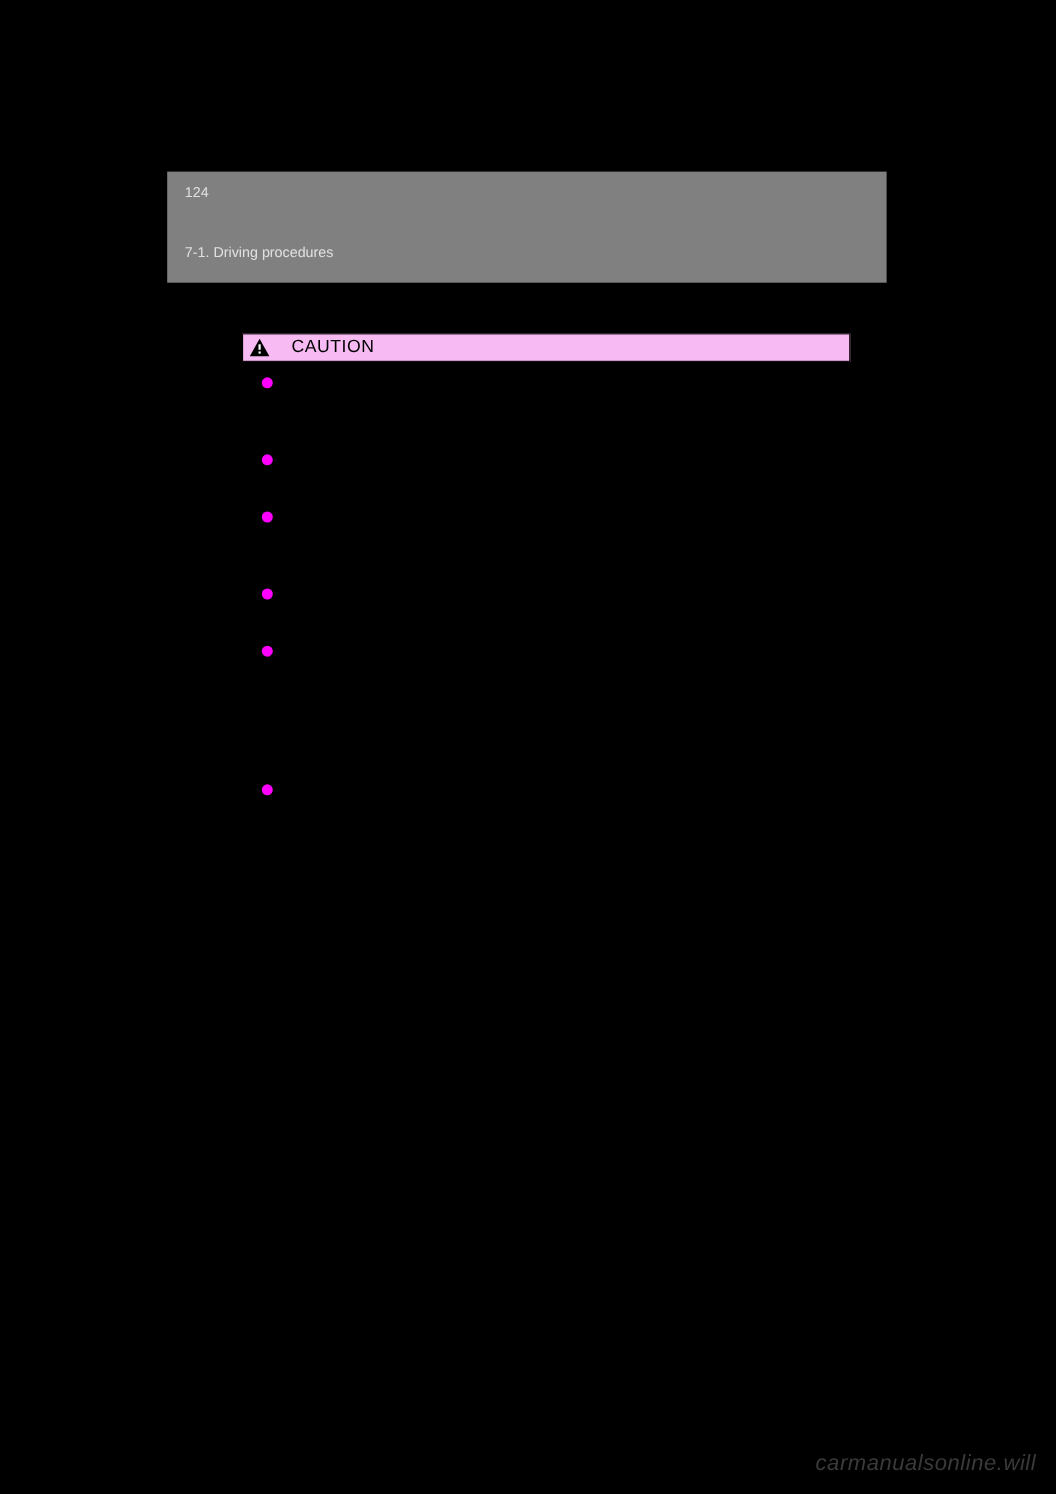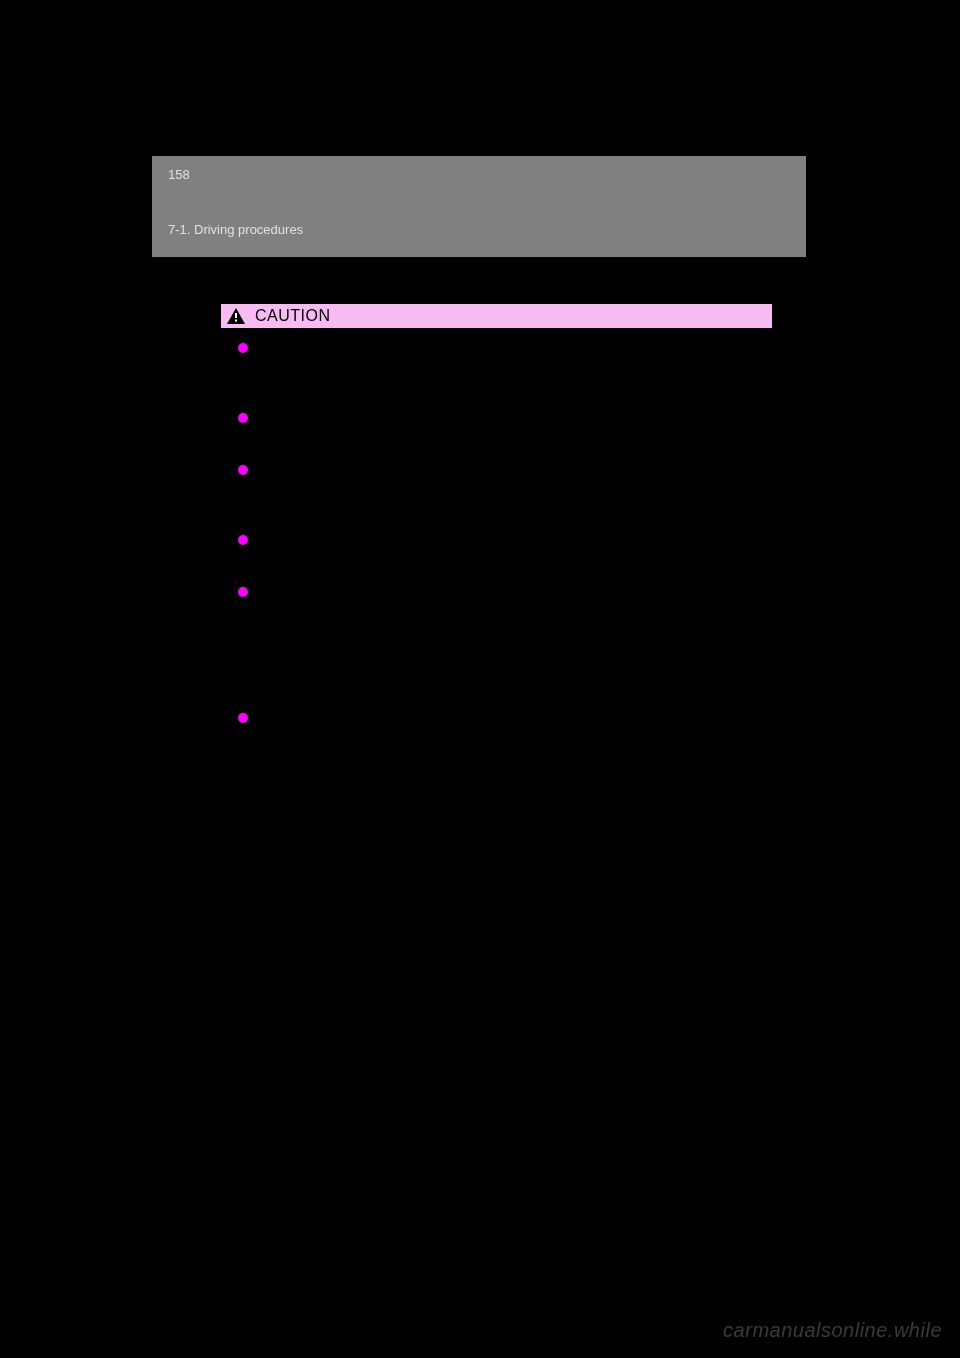--- a/index.html
+++ b/index.html
@@ -39,21 +39,21 @@
     top: 303px;
     width: 553px;
   }
   .caution-header {
     background: #f7baf2;
     border: 1px solid #000;
     height: 26px;
     display: flex;
     align-items: center;
     padding-left: 6px;
-    gap: 10px;
+    gap: 20px;
   }
   .caution-header svg { display: block; }
   .caution-title {
     font-size: 16px;
     color: #000;
     letter-spacing: 0.5px;
   }
   .caution-body {
     padding: 10px 14px 10px 18px;
   }
@@ -83,21 +83,21 @@
     color: #3a3a3a;
     font-size: 20px;
     font-style: italic;
     letter-spacing: 0.5px;
   }
 </style>
 </head>
 <body>
 
 <div class="header-bar"></div>
-<div class="page-num">158</div>
+<div class="page-num">124</div>
 <div class="section-label">7-1. Driving procedures</div>
 
 <div class="caution-box">
   <div class="caution-header">
     <svg width="18" height="16" viewBox="0 0 18 16">
       <polygon points="9,0 18,16 0,16" fill="#000"></polygon>
       <rect x="8" y="5" width="2" height="5" fill="#fff"></rect>
       <rect x="8" y="11.5" width="2" height="2" fill="#fff"></rect>
     </svg>
     <span class="caution-title">CAUTION</span>
@@ -123,13 +123,13 @@
       <div class="bullet"></div>
       <span class="item-text">Use engine braking (downshift) to maintain a safe speed when driving down a steep hill. Using the brakes continuously may cause the brakes to overheat and lose effectiveness.</span>
     </div>
     <div class="item" style="height:34px;">
       <div class="bullet"></div>
       <span class="item-text">Do not adjust the positions of the steering wheel, the seat, or the mirrors while driving. Doing so may result in loss of vehicle control.</span>
     </div>
   </div>
 </div>
 
-<div class="watermark">carmanualsonline.while</div>
+<div class="watermark">carmanualsonline.will</div>
 
 </body></html>

